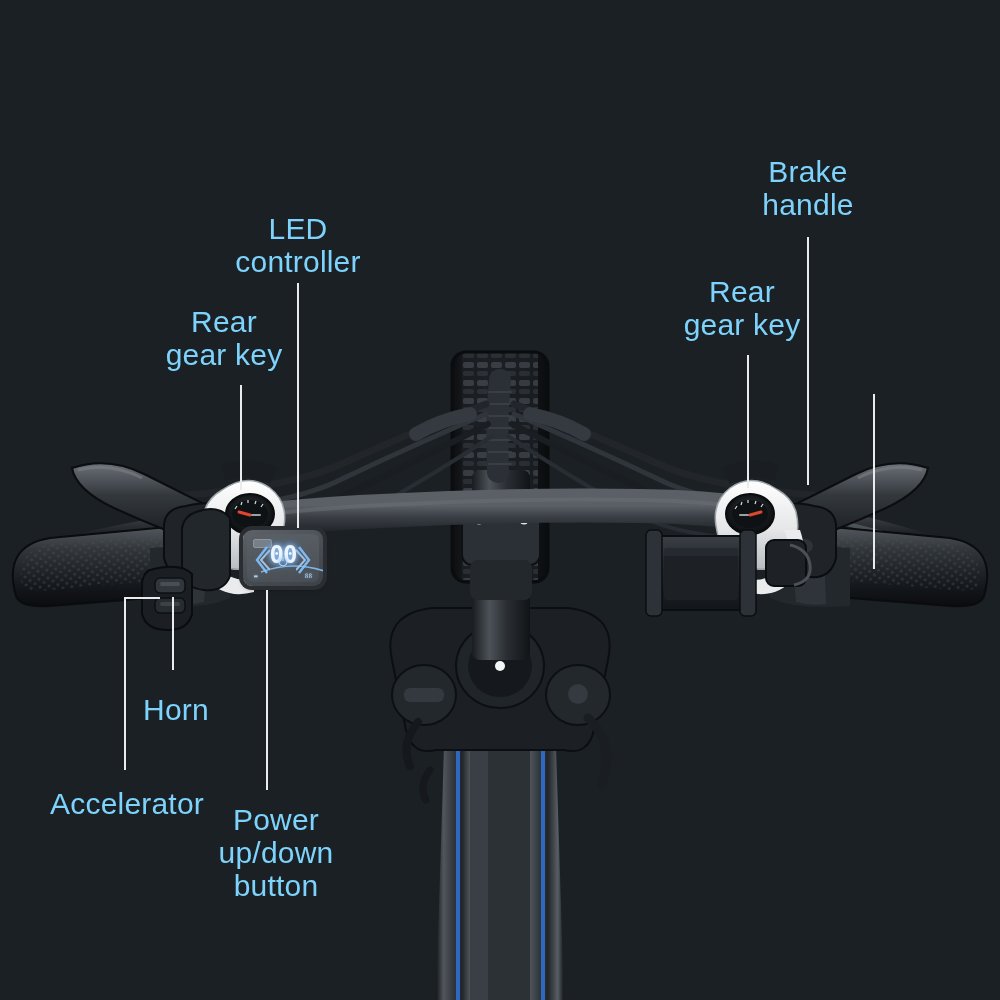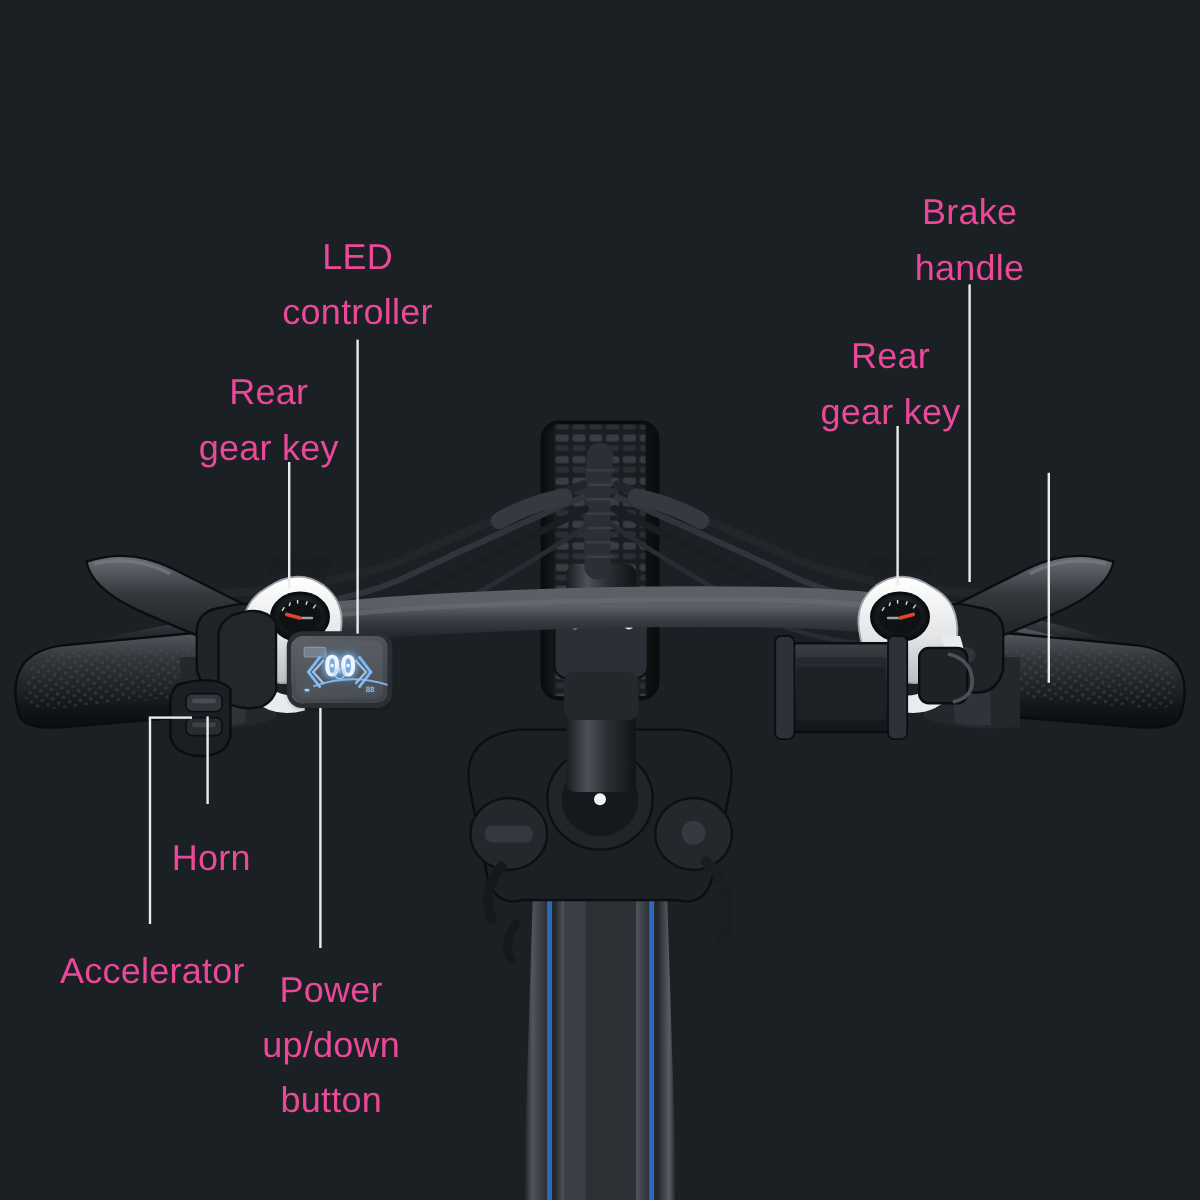--- a/index.html
+++ b/index.html
@@ -8,23 +8,23 @@
     width:1000px;height:1000px;
     background:#1b2025;
     font-family:"Liberation Sans", sans-serif;
     overflow:hidden;
   }
   #stage{position:relative;width:1000px;height:1000px;background:#1b2025;overflow:hidden;}
 
   
   .label{
     position:absolute;
-    color:#ec4899;
+    color:#7dd3fc;
     font-size:30px;
-    line-height:46px;
+    line-height:33px;
     letter-spacing:.2px;
     white-space:pre;
     text-align:center;
     user-select:none;
   }
   .lead{
     position:absolute;
     background:#e9ebec;
     width:1.6px;
   }
@@ -359,21 +359,21 @@
   <div class="lead" style="left:747px;top:355px;height:133px;"></div>
   <div class="lead" style="left:873px;top:394px;height:175px;"></div>
   <div class="lead" style="left:172px;top:597px;height:73px;"></div>
   <div class="lead" style="left:124px;top:598px;height:172px;"></div>
   <div class="lead-h" style="left:124px;top:597px;width:36px;"></div>
   <div class="lead" style="left:266px;top:590px;height:200px;"></div>
 
   <div class="label" style="left:808px;top:155px;transform:translateX(-50%);">Brake
 handle</div>
 
-  <div class="label" style="left:298px;top:192px;transform:translateX(-50%);">LED
+  <div class="label" style="left:298px;top:212px;transform:translateX(-50%);">LED
 controller</div>
 
   <div class="label" style="left:742px;top:275px;transform:translateX(-50%);">Rear
 gear key</div>
 
   <div class="label" style="left:224px;top:305px;transform:translateX(-50%);">Rear
 gear key</div>
 
 
   <div class="label" style="left:176px;top:693px;transform:translateX(-50%);text-align:center;">Horn</div>

